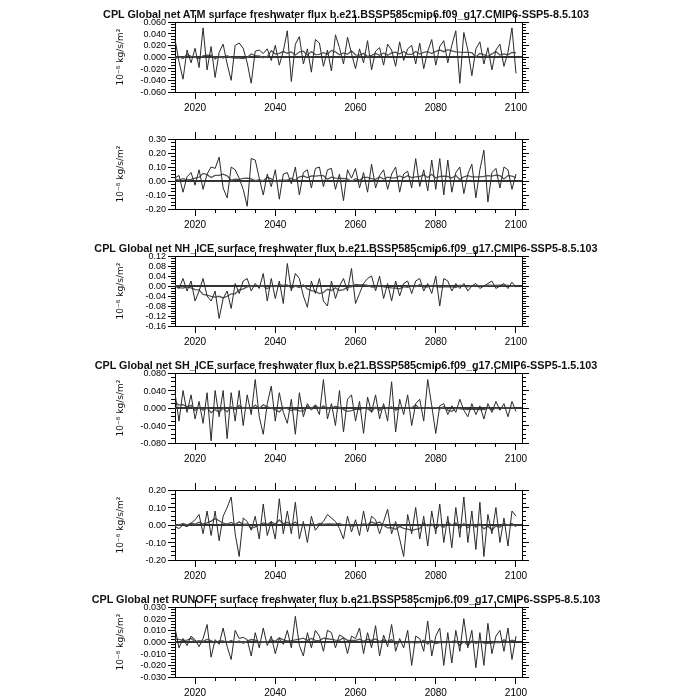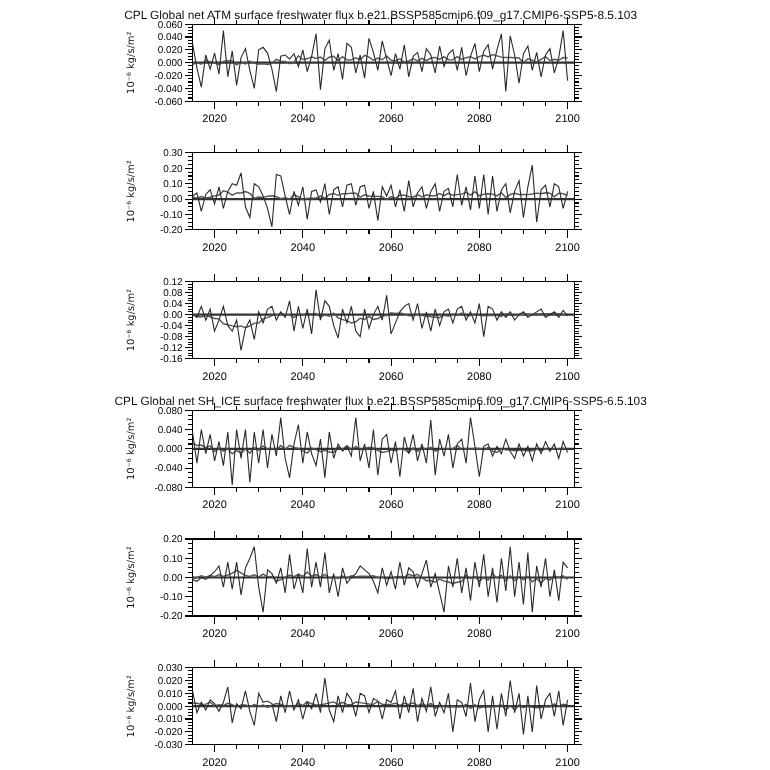--- a/index.html
+++ b/index.html
@@ -1,19 +1,19 @@
 <!DOCTYPE html>
 <html><head>
 <meta charset="utf-8">
 <style>
   html,body{margin:0;padding:0;background:#ffffff;width:700px;height:700px;overflow:hidden;}
   body{font-family:"Liberation Sans",sans-serif;color:#000;}
   .panel{position:absolute;left:0;width:700px;height:117px;}
   .chart-title{position:absolute;left:0;top:-2px;width:692px;text-align:center;
-    font-size:10.8px;letter-spacing:0px;white-space:nowrap;color:#111;}
+    font-size:10.8px;letter-spacing:0px;white-space:nowrap;color:#111;font-weight:bold;}
   .ylab{position:absolute;left:76px;top:41px;width:90px;height:12px;text-align:center;
     font-size:9px;color:#111;transform:rotate(-90deg);transform-origin:center center;
     font-family:"DejaVu Sans",sans-serif;white-space:nowrap;}
   svg.plot{position:absolute;left:0;top:0;width:700px;height:117px;}
 </style>
 </head>
 <body>
 
 <div id="figure">
   <section class="panel" style="top:10px">
@@ -212,20 +212,21 @@
         <line x1="475.8670520231214" x2="475.8670520231214" y1="82" y2="86" stroke="#000000" stroke-width="1" shape-rendering="crispEdges"></line>
         <line x1="475.8670520231214" x2="475.8670520231214" y1="12" y2="8" stroke="#000000" stroke-width="1" shape-rendering="crispEdges"></line>
         <line x1="495.9248554913295" x2="495.9248554913295" y1="82" y2="86" stroke="#000000" stroke-width="1" shape-rendering="crispEdges"></line>
         <line x1="495.9248554913295" x2="495.9248554913295" y1="12" y2="8" stroke="#000000" stroke-width="1" shape-rendering="crispEdges"></line>
         <line x1="175" x2="522" y1="54" y2="54" stroke="#333333" stroke-width="2"></line>
         <polyline points="175.00,52.04 179.01,53.07 183.02,51.60 187.03,52.95 191.05,52.29 195.06,51.04 199.07,50.27 203.08,46.38 207.09,47.62 211.10,50.42 215.12,48.40 219.13,48.40 223.14,47.16 227.15,48.87 231.16,53.22 235.17,52.13 239.18,52.44 243.20,51.36 247.21,51.04 251.22,51.82 255.23,53.69 259.24,52.76 263.25,53.84 267.27,50.27 271.28,51.82 275.29,54.47 279.30,53.22 283.31,53.22 287.32,53.07 291.34,51.20 295.35,53.22 299.36,49.80 303.37,49.02 307.38,50.58 311.39,49.02 315.40,49.18 319.42,48.56 323.43,48.71 327.44,52.13 331.45,50.11 335.46,51.20 339.47,51.36 343.49,51.51 347.50,51.82 351.51,54.47 355.52,51.67 359.53,53.22 363.54,50.42 367.55,50.42 371.57,51.67 375.58,52.29 379.59,49.96 383.60,52.13 387.61,50.11 391.62,50.89 395.64,50.89 399.65,49.02 403.66,50.89 407.67,48.71 411.68,50.58 415.69,49.80 419.71,49.49 423.72,47.78 427.73,50.42 431.74,47.31 435.75,51.04 439.76,49.49 443.77,49.18 447.79,49.49 451.80,51.04 455.81,48.24 459.82,52.60 463.83,49.80 467.84,48.71 471.86,49.80 475.87,49.80 479.88,49.96 483.89,49.33 487.90,48.56 491.91,49.18 495.92,48.24 499.94,48.71 503.95,51.90 507.96,48.60 511.97,49.10 515.98,50.64" fill="none" stroke="#555555" stroke-width="1.3"></polyline>
         <polyline points="175.00,51.20 179.01,48.40 183.02,65.20 187.03,49.80 191.05,45.60 195.06,58.20 199.07,42.80 203.08,62.40 207.09,47.00 211.10,40.00 215.12,41.40 219.13,30.20 223.14,61.00 227.15,70.80 231.16,40.00 235.17,42.80 239.18,51.20 243.20,62.40 247.21,79.20 251.22,31.60 255.23,33.00 259.24,51.20 263.25,68.00 267.27,47.00 271.28,59.60 275.29,42.80 279.30,72.20 283.31,47.00 287.32,45.60 291.34,56.80 295.35,40.00 299.36,68.00 303.37,45.60 307.38,42.80 311.39,61.00 315.40,41.40 319.42,40.00 323.43,59.60 327.44,42.80 331.45,41.40 335.46,62.40 339.47,47.00 343.49,73.60 347.50,42.80 351.51,51.20 355.52,41.40 359.53,61.00 363.54,45.60 367.55,65.20 371.57,37.20 375.58,61.00 379.59,48.40 383.60,42.80 387.61,62.40 391.62,47.00 395.64,40.00 399.65,65.20 403.66,47.00 407.67,44.20 411.68,61.00 415.69,31.60 419.71,59.60 423.72,42.80 427.73,63.80 431.74,33.00 435.75,62.40 439.76,31.60 443.77,68.00 447.79,33.00 451.80,65.20 455.81,45.60 459.82,40.00 463.83,66.60 467.84,47.00 471.86,37.20 475.87,70.80 479.88,42.80 483.89,23.20 487.90,75.00 491.91,45.60 495.92,41.40 499.94,61.00 503.95,40.00 507.96,42.80 511.97,62.40 515.98,47.00" fill="none" stroke="#2a2a2a" stroke-width="1"></polyline>
       </svg>
   </section>
   <section class="panel" style="top:244px">
+    <div class="chart-title">CPL Global net NH_ICE surface freshwater flux b.e21.BSSP585cmip6.f09_g17.CMIP6-SSP5-8.5.103</div>
     <div class="ylab">10⁻⁶ kg/s/m²</div>
     <svg class="plot">
         <rect x="175" y="12" width="347" height="70" fill="none" stroke="#000000" stroke-width="1" shape-rendering="crispEdges"></rect>
         <line x1="175" x2="168" y1="12" y2="12" stroke="#000000" stroke-width="1" shape-rendering="crispEdges"></line>
         <line x1="522" x2="529" y1="12" y2="12" stroke="#000000" stroke-width="1" shape-rendering="crispEdges"></line>
         <text x="166" y="15" text-anchor="end" font-size="9" fill="#000000" font-family="Liberation Sans, sans-serif">0.12</text>
         <line x1="175" x2="171" y1="14.499999999999998" y2="14.499999999999998" stroke="#000000" stroke-width="1" shape-rendering="crispEdges"></line>
         <line x1="522" x2="526" y1="14.499999999999998" y2="14.499999999999998" stroke="#000000" stroke-width="1" shape-rendering="crispEdges"></line>
         <line x1="175" x2="171" y1="16.999999999999996" y2="16.999999999999996" stroke="#000000" stroke-width="1" shape-rendering="crispEdges"></line>
         <line x1="522" x2="526" y1="16.999999999999996" y2="16.999999999999996" stroke="#000000" stroke-width="1" shape-rendering="crispEdges"></line>
@@ -326,21 +327,21 @@
         <line x1="475.8670520231214" x2="475.8670520231214" y1="82" y2="86" stroke="#000000" stroke-width="1" shape-rendering="crispEdges"></line>
         <line x1="475.8670520231214" x2="475.8670520231214" y1="12" y2="8" stroke="#000000" stroke-width="1" shape-rendering="crispEdges"></line>
         <line x1="495.9248554913295" x2="495.9248554913295" y1="82" y2="86" stroke="#000000" stroke-width="1" shape-rendering="crispEdges"></line>
         <line x1="495.9248554913295" x2="495.9248554913295" y1="12" y2="8" stroke="#000000" stroke-width="1" shape-rendering="crispEdges"></line>
         <line x1="175" x2="522" y1="41.99999999999999" y2="41.99999999999999" stroke="#333333" stroke-width="2"></line>
         <polyline points="175.00,41.00 179.01,43.67 183.02,44.14 187.03,42.94 191.05,43.94 195.06,45.61 199.07,45.89 203.08,50.33 207.09,51.17 211.10,52.28 215.12,53.11 219.13,52.28 223.14,53.94 227.15,52.28 231.16,49.78 235.17,49.78 239.18,45.89 243.20,44.78 247.21,42.83 251.22,42.00 255.23,41.44 259.24,42.00 263.25,42.00 267.27,44.78 271.28,41.72 275.29,42.56 279.30,40.89 283.31,41.44 287.32,40.89 291.34,44.08 295.35,42.14 299.36,43.53 303.37,40.75 307.38,44.92 311.39,46.58 315.40,47.42 319.42,49.64 323.43,48.53 327.44,45.33 331.45,46.44 335.46,43.67 339.47,46.44 343.49,45.61 347.50,43.11 351.51,42.83 355.52,40.33 359.53,40.89 363.54,40.61 367.55,41.44 371.57,43.11 375.58,42.83 379.59,41.44 383.60,42.83 387.61,43.39 391.62,43.94 395.64,44.22 399.65,44.78 403.66,42.56 407.67,43.39 411.68,41.44 415.69,42.83 419.71,40.61 423.72,43.11 427.73,42.83 431.74,41.44 435.75,42.56 439.76,43.11 443.77,42.83 447.79,42.83 451.80,42.56 455.81,43.67 459.82,41.17 463.83,42.28 467.84,42.83 471.86,42.00 475.87,41.72 479.88,41.72 483.89,42.00 487.90,41.17 491.91,41.44 495.92,41.31 499.94,41.17 503.95,41.06 507.96,41.29 511.97,42.00 515.98,41.50" fill="none" stroke="#555555" stroke-width="1.3"></polyline>
         <polyline points="175.00,42.00 179.01,44.50 183.02,34.50 187.03,47.00 191.05,37.00 195.06,57.00 199.07,47.00 203.08,34.50 207.09,52.00 211.10,57.00 215.12,47.00 219.13,74.50 223.14,54.50 227.15,47.00 231.16,64.50 235.17,39.50 239.18,49.50 243.20,37.00 247.21,34.50 251.22,47.00 255.23,39.50 259.24,44.50 263.25,29.50 267.27,57.00 271.28,34.50 275.29,54.50 279.30,37.00 283.31,59.50 287.32,19.50 291.34,47.00 295.35,29.50 299.36,34.50 303.37,52.00 307.38,63.25 311.39,37.00 315.40,49.50 319.42,34.50 323.43,57.00 327.44,62.00 331.45,37.00 335.46,54.50 339.47,42.00 343.49,34.50 347.50,47.00 351.51,24.50 355.52,59.50 359.53,49.50 363.54,39.50 367.55,34.50 371.57,32.00 375.58,47.00 379.59,32.00 383.60,54.50 387.61,39.50 391.62,57.00 395.64,37.00 399.65,52.00 403.66,39.50 407.67,37.00 411.68,49.50 415.69,37.00 419.71,34.50 423.72,47.00 427.73,39.50 431.74,49.50 435.75,32.00 439.76,62.00 443.77,34.50 447.79,37.00 451.80,47.00 455.81,39.50 459.82,44.50 463.83,39.50 467.84,47.00 471.86,42.00 475.87,39.50 479.88,44.50 483.89,42.00 487.90,39.50 491.91,37.00 495.92,44.50 499.94,42.00 503.95,39.50 507.96,44.50 511.97,38.25 515.98,43.25" fill="none" stroke="#2a2a2a" stroke-width="1"></polyline>
       </svg>
   </section>
   <section class="panel" style="top:361px">
-    <div class="chart-title">CPL Global net SH_ICE surface freshwater flux b.e21.BSSP585cmip6.f09_g17.CMIP6-SSP5-6.5.103</div>
+    <div class="chart-title">CPL Global net SH_ICE surface freshwater flux b.e21.BSSP585cmip6.f09_g17.CMIP6-SSP5-1.5.103</div>
     <div class="ylab">10⁻⁶ kg/s/m²</div>
     <svg class="plot">
         <rect x="175" y="12" width="347" height="70" fill="none" stroke="#000000" stroke-width="1" shape-rendering="crispEdges"></rect>
         <line x1="175" x2="168" y1="12" y2="12" stroke="#000000" stroke-width="1" shape-rendering="crispEdges"></line>
         <line x1="522" x2="529" y1="12" y2="12" stroke="#000000" stroke-width="1" shape-rendering="crispEdges"></line>
         <text x="166" y="15" text-anchor="end" font-size="9" fill="#000000" font-family="Liberation Sans, sans-serif">0.080</text>
         <line x1="175" x2="171" y1="16.374999999999996" y2="16.374999999999996" stroke="#000000" stroke-width="1" shape-rendering="crispEdges"></line>
         <line x1="522" x2="526" y1="16.374999999999996" y2="16.374999999999996" stroke="#000000" stroke-width="1" shape-rendering="crispEdges"></line>
         <line x1="175" x2="171" y1="20.75" y2="20.75" stroke="#000000" stroke-width="1" shape-rendering="crispEdges"></line>
         <line x1="522" x2="526" y1="20.75" y2="20.75" stroke="#000000" stroke-width="1" shape-rendering="crispEdges"></line>
@@ -501,20 +502,21 @@
         <line x1="475.8670520231214" x2="475.8670520231214" y1="82" y2="86" stroke="#000000" stroke-width="1" shape-rendering="crispEdges"></line>
         <line x1="475.8670520231214" x2="475.8670520231214" y1="12" y2="8" stroke="#000000" stroke-width="1" shape-rendering="crispEdges"></line>
         <line x1="495.9248554913295" x2="495.9248554913295" y1="82" y2="86" stroke="#000000" stroke-width="1" shape-rendering="crispEdges"></line>
         <line x1="495.9248554913295" x2="495.9248554913295" y1="12" y2="8" stroke="#000000" stroke-width="1" shape-rendering="crispEdges"></line>
         <line x1="175" x2="522" y1="47" y2="47" stroke="#333333" stroke-width="2"></line>
         <polyline points="175.00,48.05 179.01,47.00 183.02,45.50 187.03,46.78 191.05,45.25 195.06,46.22 199.07,44.28 203.08,46.03 207.09,44.86 211.10,43.11 215.12,40.58 219.13,42.72 223.14,45.25 227.15,46.03 231.16,44.47 235.17,46.61 239.18,43.89 243.20,46.42 247.21,46.03 251.22,50.31 255.23,48.94 259.24,47.00 263.25,44.86 267.27,46.22 271.28,44.08 275.29,46.03 279.30,41.94 283.31,45.83 287.32,44.28 291.34,46.61 295.35,44.08 299.36,47.58 303.37,46.61 307.38,47.78 311.39,45.64 315.40,47.39 319.42,45.44 323.43,46.22 327.44,45.83 331.45,45.83 335.46,46.03 339.47,45.44 343.49,47.00 347.50,46.61 351.51,48.17 355.52,47.58 359.53,46.61 363.54,46.03 367.55,46.61 371.57,44.08 375.58,45.64 379.59,44.08 383.60,47.19 387.61,49.92 391.62,49.72 395.64,51.28 399.65,48.36 403.66,50.31 407.67,51.08 411.68,52.44 415.69,51.28 419.71,50.69 423.72,44.86 427.73,47.97 431.74,46.03 435.75,50.50 439.76,47.00 443.77,49.33 447.79,43.89 451.80,47.39 455.81,44.86 459.82,49.92 463.83,45.44 467.84,49.92 471.86,46.22 475.87,49.14 479.88,45.83 483.89,50.89 487.90,48.17 491.91,52.06 495.92,47.78 499.94,49.33 503.95,45.69 507.96,47.00 511.97,45.54 515.98,48.75" fill="none" stroke="#555555" stroke-width="1.3"></polyline>
         <polyline points="175.00,48.75 179.01,50.50 183.02,47.00 187.03,48.75 191.05,45.25 195.06,41.75 199.07,36.50 203.08,55.75 207.09,33.00 211.10,57.50 215.12,33.00 219.13,62.75 223.14,38.25 227.15,29.50 231.16,19.00 235.17,55.75 239.18,78.50 243.20,40.00 247.21,43.50 251.22,52.25 255.23,38.25 259.24,61.00 263.25,26.00 267.27,57.50 271.28,43.50 275.29,61.00 279.30,20.75 283.31,55.75 287.32,33.00 291.34,55.75 295.35,24.25 299.36,61.00 303.37,43.50 307.38,64.50 311.39,38.25 315.40,52.25 319.42,47.00 323.43,43.50 327.44,36.50 331.45,40.00 335.46,43.50 339.47,50.50 343.49,61.00 347.50,38.25 351.51,54.00 355.52,41.75 359.53,57.50 363.54,33.00 367.55,54.00 371.57,38.25 375.58,41.75 379.59,55.75 383.60,43.50 387.61,31.25 391.62,55.75 395.64,43.50 399.65,61.00 403.66,78.50 407.67,36.50 411.68,55.75 415.69,29.50 419.71,61.00 423.72,38.25 427.73,68.00 431.74,33.00 435.75,55.75 439.76,26.00 443.77,64.50 447.79,38.25 451.80,69.75 455.81,29.50 459.82,59.25 463.83,19.00 467.84,64.50 471.86,33.00 475.87,71.50 479.88,24.25 483.89,78.50 487.90,36.50 491.91,55.75 495.92,29.50 499.94,64.50 503.95,40.00 507.96,68.00 511.97,33.00 515.98,38.25" fill="none" stroke="#2a2a2a" stroke-width="1"></polyline>
       </svg>
   </section>
   <section class="panel" style="top:595px">
+    <div class="chart-title">CPL Global net RUNOFF surface freshwater flux b.e21.BSSP585cmip6.f09_g17.CMIP6-SSP5-8.5.103</div>
     <div class="ylab">10⁻⁶ kg/s/m²</div>
     <svg class="plot">
         <rect x="175" y="12" width="347" height="70" fill="none" stroke="#000000" stroke-width="1" shape-rendering="crispEdges"></rect>
         <line x1="175" x2="168" y1="12" y2="12" stroke="#000000" stroke-width="1" shape-rendering="crispEdges"></line>
         <line x1="522" x2="529" y1="12" y2="12" stroke="#000000" stroke-width="1" shape-rendering="crispEdges"></line>
         <text x="166" y="15" text-anchor="end" font-size="9" fill="#000000" font-family="Liberation Sans, sans-serif">0.030</text>
         <line x1="175" x2="171" y1="14.916666666666666" y2="14.916666666666666" stroke="#000000" stroke-width="1" shape-rendering="crispEdges"></line>
         <line x1="522" x2="526" y1="14.916666666666666" y2="14.916666666666666" stroke="#000000" stroke-width="1" shape-rendering="crispEdges"></line>
         <line x1="175" x2="171" y1="17.833333333333332" y2="17.833333333333332" stroke="#000000" stroke-width="1" shape-rendering="crispEdges"></line>
         <line x1="522" x2="526" y1="17.833333333333332" y2="17.833333333333332" stroke="#000000" stroke-width="1" shape-rendering="crispEdges"></line>

